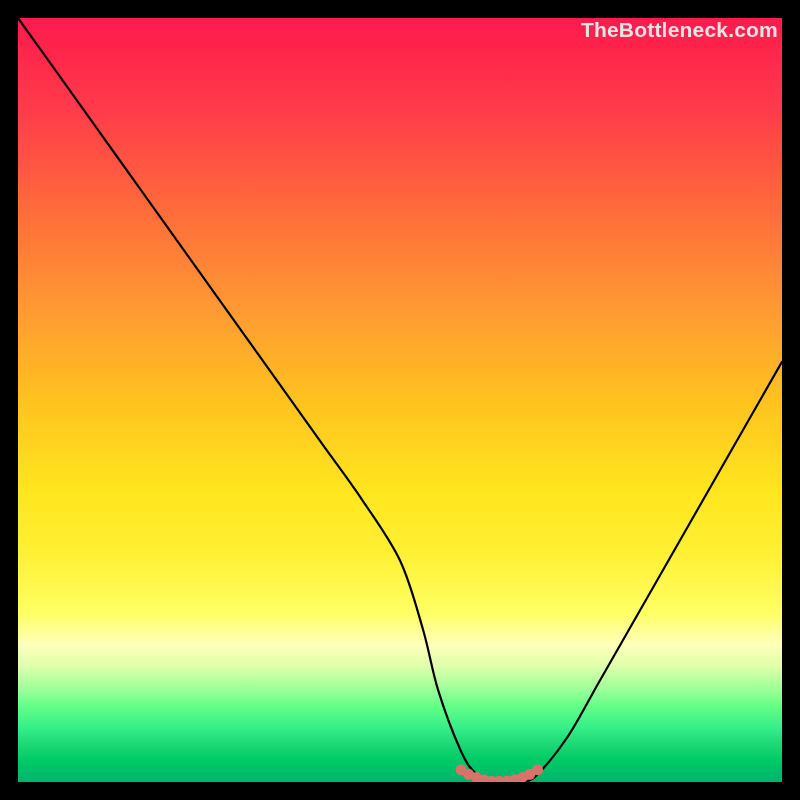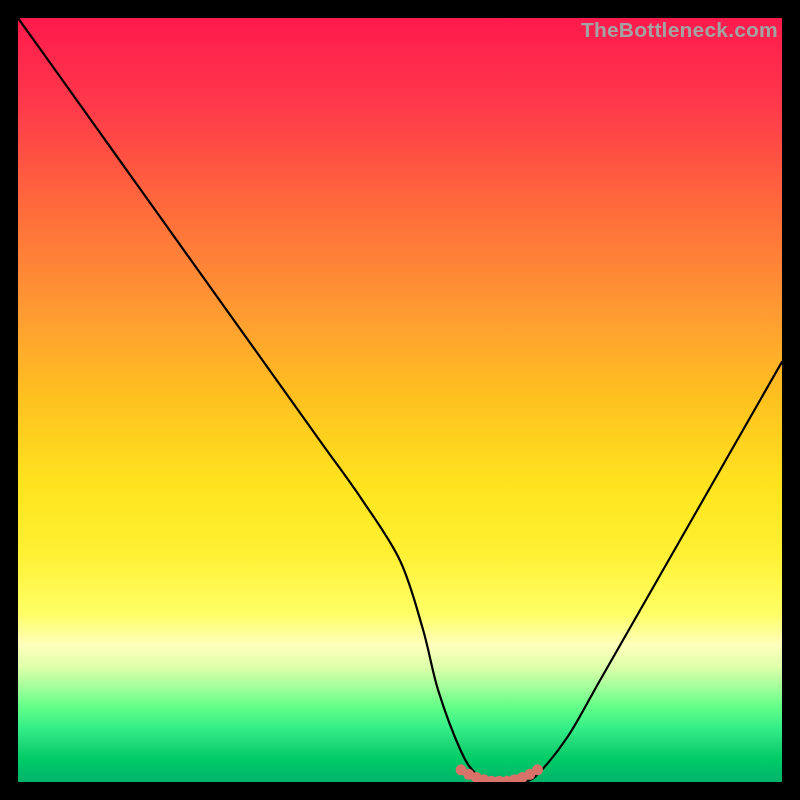--- a/index.html
+++ b/index.html
@@ -33,21 +33,21 @@
       #1fd876 95%,
       #00cc66 97%,
       #00b36b 100%
     );
     overflow: hidden;
   }
   .watermark {
     position: absolute;
     top: 18px;
     right: 22px;
-    color: #a3a3a3;
+    color: #e5e5e5;
     font-size: 21px;
     font-weight: bold;
     letter-spacing: 0.2px;
     z-index: 10;
   }
   svg.curve {
     position: absolute;
     left: 0;
     top: 0;
     width: 764px;

